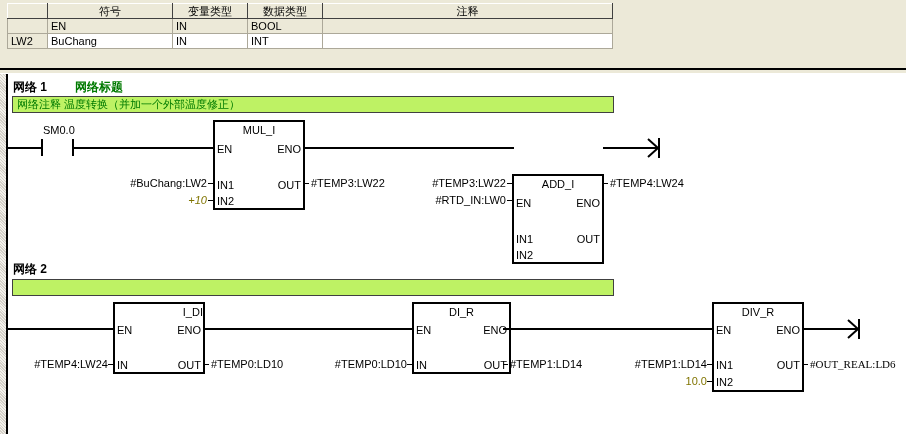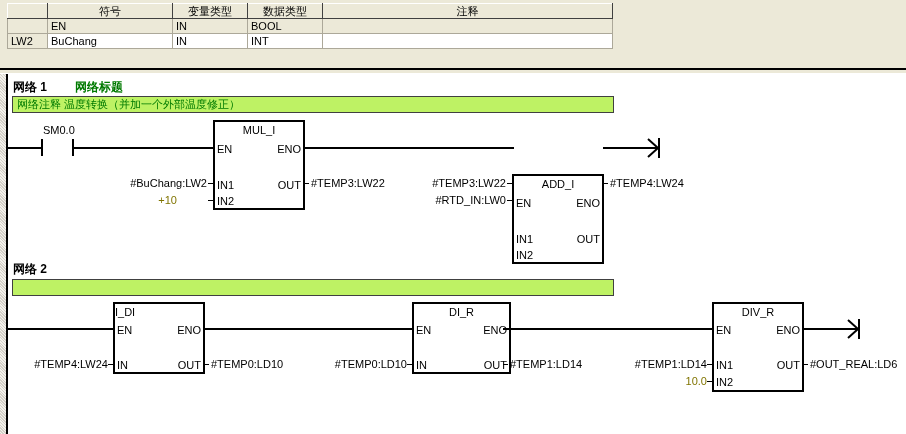--- a/index.html
+++ b/index.html
@@ -88,21 +88,21 @@
 <div class="box" style="left:213px;top:120px;width:88px;height:86px;">
   <div class="lbl" style="left:0;right:0;top:2px;text-align:center;">MUL_I</div>
   <div class="lbl" style="left:2px;top:21px;">EN</div>
   <div class="lbl" style="right:2px;top:21px;">ENO</div>
   <div class="lbl" style="left:2px;top:57px;">IN1</div>
   <div class="lbl" style="right:2px;top:57px;">OUT</div>
   <div class="lbl" style="left:2px;top:73px;">IN2</div>
 </div>
 <div class="lbl" style="right:699px;top:177px;">#BuChang:LW2</div>
 <div class="pin" style="left:208px;top:183px;"></div>
-<div class="lbl olive" style="right:729px;top:194px;">+10</div>
+<div class="lbl olive" style="right:699px;top:194px;font-style:italic;">+10</div>
 <div class="pin" style="left:208px;top:200px;"></div>
 <div class="pin" style="left:304px;top:183px;"></div>
 <div class="lbl" style="left:311px;top:177px;">#TEMP3:LW22</div>
 <div class="wire" style="left:304px;top:147px;width:210px;"></div>
 
 <div class="box" style="left:512px;top:128px;width:88px;height:86px;margin-top:46px;">
   <div class="lbl" style="left:0;right:0;top:2px;text-align:center;">ADD_I</div>
   <div class="lbl" style="left:2px;top:21px;">EN</div>
   <div class="lbl" style="right:2px;top:21px;">ENO</div>
   <div class="lbl" style="left:2px;top:57px;">IN1</div>
@@ -120,21 +120,21 @@
   <polyline points="2,2 12,11 2,20" fill="none" stroke="#000" stroke-width="2"></polyline>
   <line x1="13" y1="1" x2="13" y2="21" stroke="#000" stroke-width="2"></line>
 </svg>
 
 <div class="abs net-title" style="left:13px;top:261px;">网络 2</div>
 <div class="abs cmt" style="left:12px;top:279px;width:596px;"></div>
 
 <div class="wire" style="left:8px;top:328px;width:106px;"></div>
 
 <div class="box" style="left:113px;top:302px;width:88px;height:68px;">
-  <div class="lbl" style="left:0;right:0;top:2px;text-align:left;">I_DI</div>
+  <div class="lbl" style="left:0;right:0;top:2px;text-align:right;">I_DI</div>
   <div class="lbl" style="left:2px;top:20px;">EN</div>
   <div class="lbl" style="right:2px;top:20px;">ENO</div>
   <div class="lbl" style="left:2px;top:55px;">IN</div>
   <div class="lbl" style="right:2px;top:55px;">OUT</div>
 </div>
 <div class="lbl" style="right:798px;top:358px;">#TEMP4:LW24</div>
 <div class="pin" style="left:108px;top:364px;"></div>
 <div class="pin" style="left:204px;top:364px;"></div>
 <div class="lbl" style="left:211px;top:358px;">#TEMP0:LD10</div>
 <div class="wire" style="left:204px;top:328px;width:210px;"></div>
@@ -158,18 +158,18 @@
   <div class="lbl" style="right:2px;top:20px;">ENO</div>
   <div class="lbl" style="left:2px;top:55px;">IN1</div>
   <div class="lbl" style="right:2px;top:55px;">OUT</div>
   <div class="lbl" style="left:2px;top:72px;">IN2</div>
 </div>
 <div class="lbl" style="right:199px;top:358px;">#TEMP1:LD14</div>
 <div class="pin" style="left:707px;top:364px;"></div>
 <div class="lbl olive" style="right:199px;top:375px;">10.0</div>
 <div class="pin" style="left:707px;top:381px;"></div>
 <div class="pin" style="left:803px;top:364px;"></div>
-<div class="lbl" style="left:810px;top:358px;">#OUT_REAL:LD6</div>
+<div class="lbl" style="left:810px;top:358px;font-family:Liberation Serif, serif;">#OUT_REAL:LD6</div>
 <div class="wire" style="left:803px;top:328px;width:55px;"></div>
 <svg class="abs" style="left:846px;top:318px;" width="16" height="22">
   <polyline points="2,2 12,11 2,20" fill="none" stroke="#000" stroke-width="2"></polyline>
   <line x1="13" y1="1" x2="13" y2="21" stroke="#000" stroke-width="2"></line>
 </svg>
 
 </body></html>

